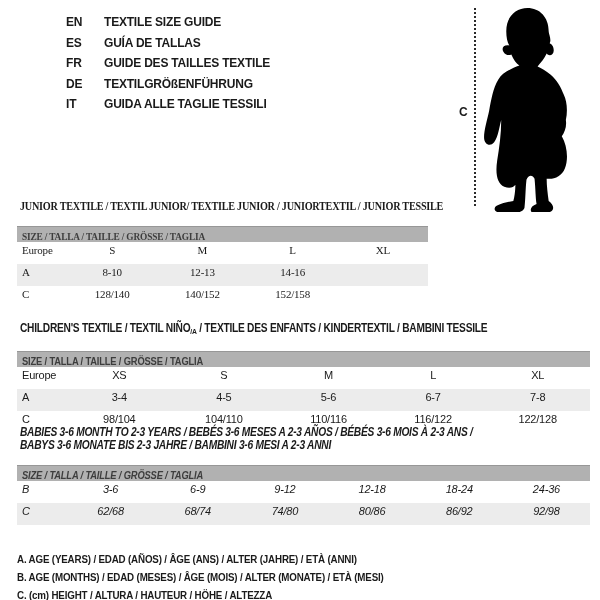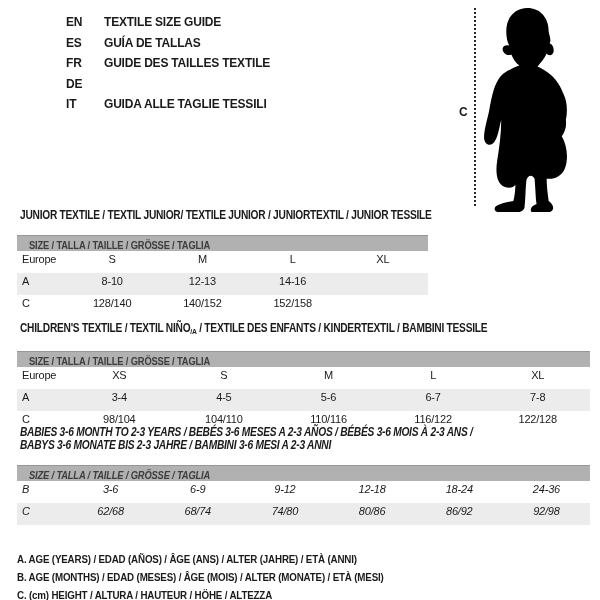--- a/index.html
+++ b/index.html
@@ -16,29 +16,29 @@
   .lang-label { white-space:nowrap;text-align:center; }
 
   
   .measure-line { position:absolute; left:474px; top:8px; height:198px; width:0;
     border-left:2px dotted #2a2a2a; }
   .c-label { position:absolute; left:459px; top:105px; font-weight:bold; font-size:12px; }
   .baby-svg { position:absolute; left:482px; top:6px; }
 
   
   .sec { position:absolute; left:17px; }
-  .sec0 { top:209px; width:411px; }
+  .sec0 { top:200px; width:411px;font-family:Liberation Serif, serif; }
   .sec1 { top:322px; width:573px; }
   .sec2 { top:426px; width:573px;font-style:italic; }
   .tbl-title { font-weight:bold; font-size:12px; letter-spacing:-0.3px; line-height:13px;
     white-space:nowrap; margin-left:3px; }
   .title-line { transform:scaleX(0.85); transform-origin:0 50%; }
   .sub { font-size:8px; vertical-align:-2px; }
   .size-bar { margin-top:13px; height:16px; background:#b1b1b1; border-top:1px solid #979797;
-    box-sizing:border-box; line-height:15px; padding-left:12px; overflow:hidden; white-space:nowrap; }
+    box-sizing:border-box; line-height:15px; padding-left:5px; overflow:hidden; white-space:nowrap; }
   .size-bar span { display:inline-block; transform:scaleX(0.85); transform-origin:0 50%;
     font-weight:bold; font-size:11px; color:#3d3d3d; letter-spacing:-0.2px; }
   .trow { display:grid; height:22px; line-height:16px; font-size:11px; letter-spacing:-0.2px; }
   .trow.shaded { background:#ececec; }
   .tlabel { padding-left:5px; text-align:left; }
   .tcell { text-align:center; }
 
   
   .legend { position:absolute; left:17px; top:550px; }
   .legend-line { font-weight:bold; font-size:11.5px; line-height:18px; white-space:nowrap;
@@ -55,20 +55,21 @@
     <div class="lang-row">
       <div class="lang-code">ES</div>
       <div class="lang-label">GUÍA DE TALLAS</div>
     </div>
     <div class="lang-row">
       <div class="lang-code">FR</div>
       <div class="lang-label">GUIDE DES TAILLES TEXTILE</div>
     </div>
     <div class="lang-row">
       <div class="lang-code">DE</div>
+      <div class="lang-label">TEXTILGRÖßENFÜHRUNG</div>
     </div>
     <div class="lang-row">
       <div class="lang-code">IT</div>
       <div class="lang-label">GUIDA ALLE TAGLIE TESSILI</div>
     </div>
   </div>
 
 <div class="measure-line"></div>
 <div class="c-label">C</div>
 <svg class="baby-svg" width="96" height="206" viewBox="0 0 95 204" aria-hidden="true">

